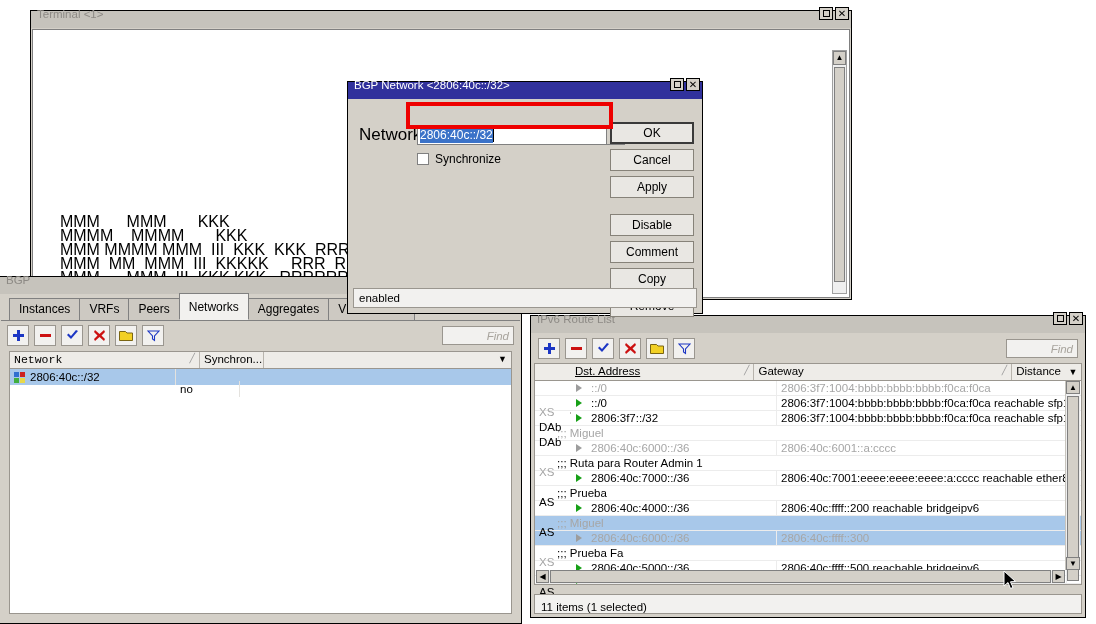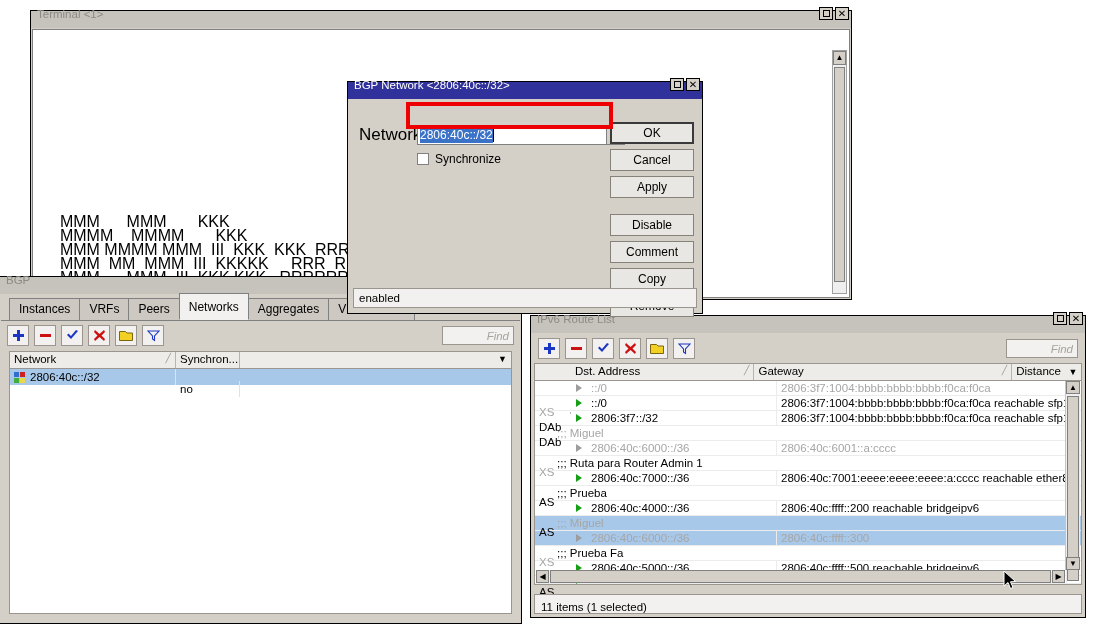--- a/index.html
+++ b/index.html
@@ -236,21 +236,21 @@
       </div>
       <div class="tbutton">
         <svg width="13" height="13" viewBox="0 0 13 13">
             <path d="M1 2h11L7.5 7v4.5L5.5 10V7z" fill="none" stroke="#1c36c4" stroke-width="1.1"></path>
           </svg>
       </div>
       <div class="findbox">Find</div>
     </div>
     <div class="grid" style="left:9px; top:74px; right:9px; bottom:9px;">
       <div class="ghead">
-        <div class="gh" style="width:166px;">
+        <div class="gh" style="width:190px;font-family:Liberation Mono, monospace;">
           <span>Network</span>
           <span class="sortmark">╱</span>
         </div>
         <div class="gh" style="width:64px;">
           <span>Synchron...</span>
         </div>
         <div class="gh" style="flex:1; border-right:none; position:relative;">
           <span style="position:absolute; right:4px; top:2px; font-size:9px;">▼</span>
         </div>
       </div>
@@ -310,21 +310,21 @@
         <svg width="13" height="13" viewBox="0 0 13 13">
             <path d="M1 2h11L7.5 7v4.5L5.5 10V7z" fill="none" stroke="#1c36c4" stroke-width="1.1"></path>
           </svg>
       </div>
       <div class="findbox" style="width:72px;">Find</div>
     </div>
 
     <div class="rgrid">
       <div class="rhead">
         <div class="c flag" style="border-right:1px solid #b8b4ad;"></div>
-        <div class="c" style="width:206px;">
+        <div class="c" style="width:206px;text-decoration:underline;">
           <span>Dst. Address</span>
           <span class="sortmark" style="position:absolute;right:4px;top:1px;color:#999;font-size:9px;">╱</span>
         </div>
         <div class="c" style="width:290px;">
           <span>Gateway</span>
           <span class="sortmark" style="position:absolute;right:4px;top:1px;color:#999;font-size:9px;">╱</span>
         </div>
         <div class="c" style="flex:1; border-right:none;">
           <span>Distance</span>
         </div>

